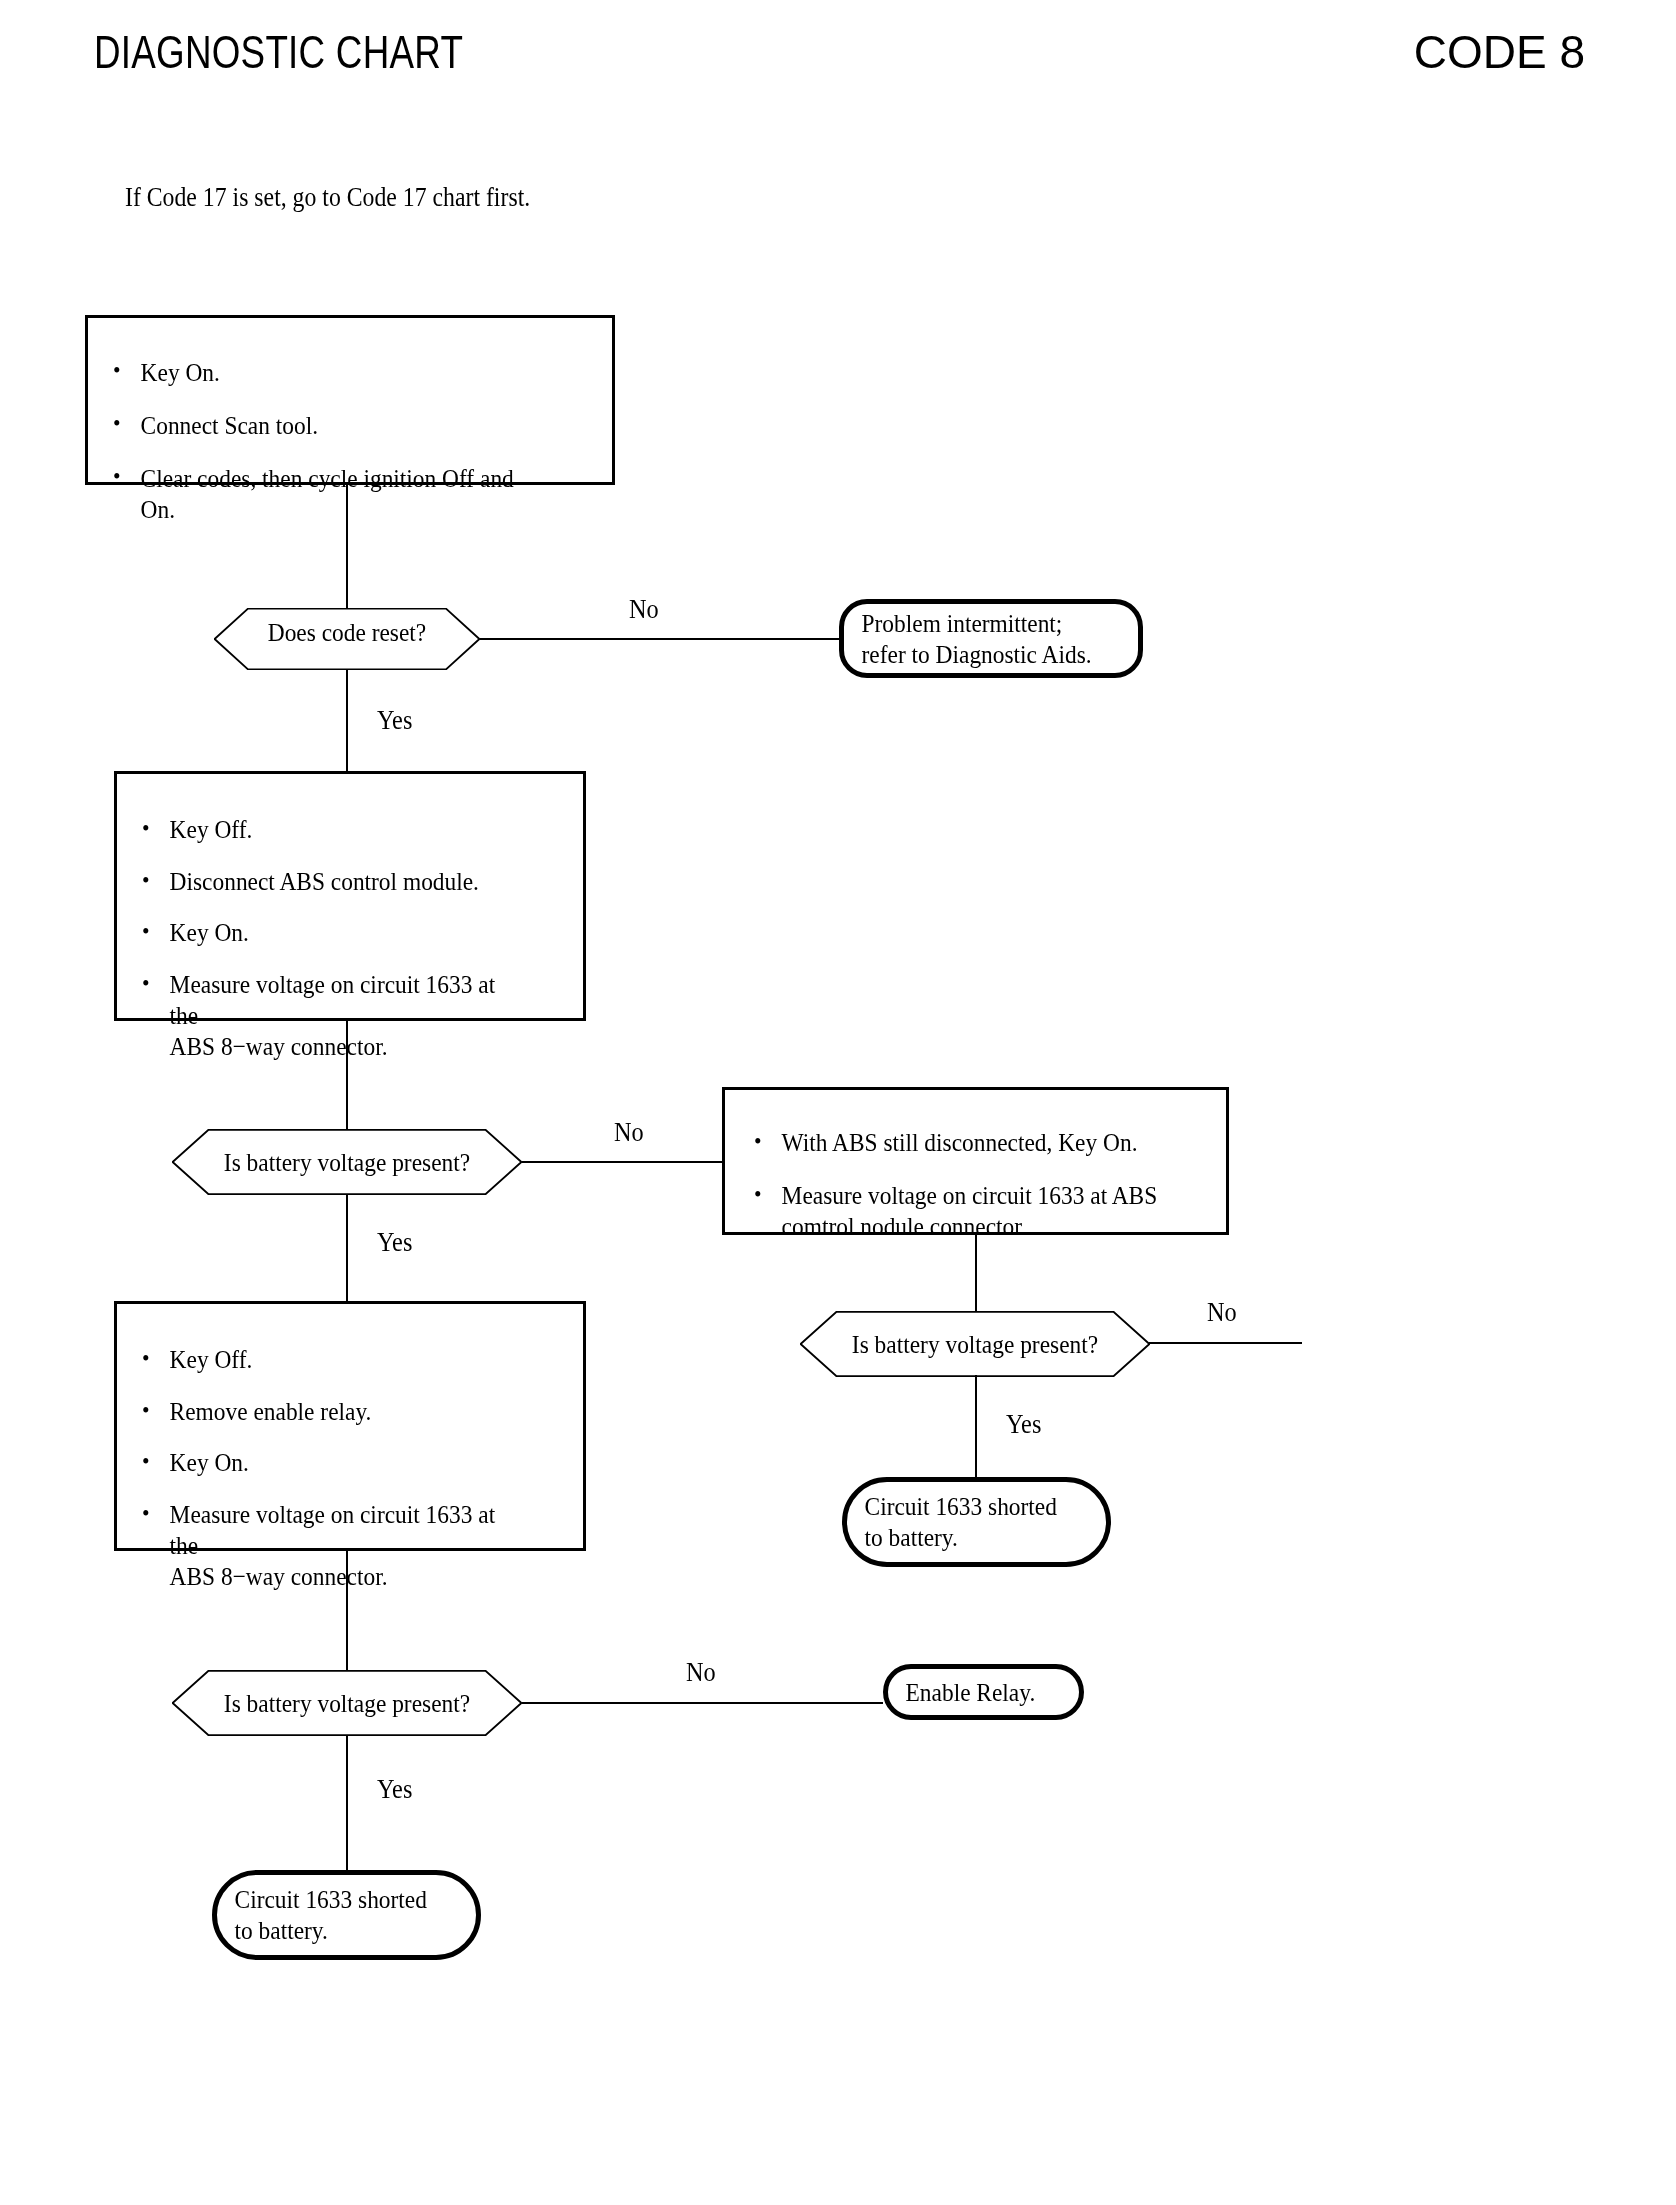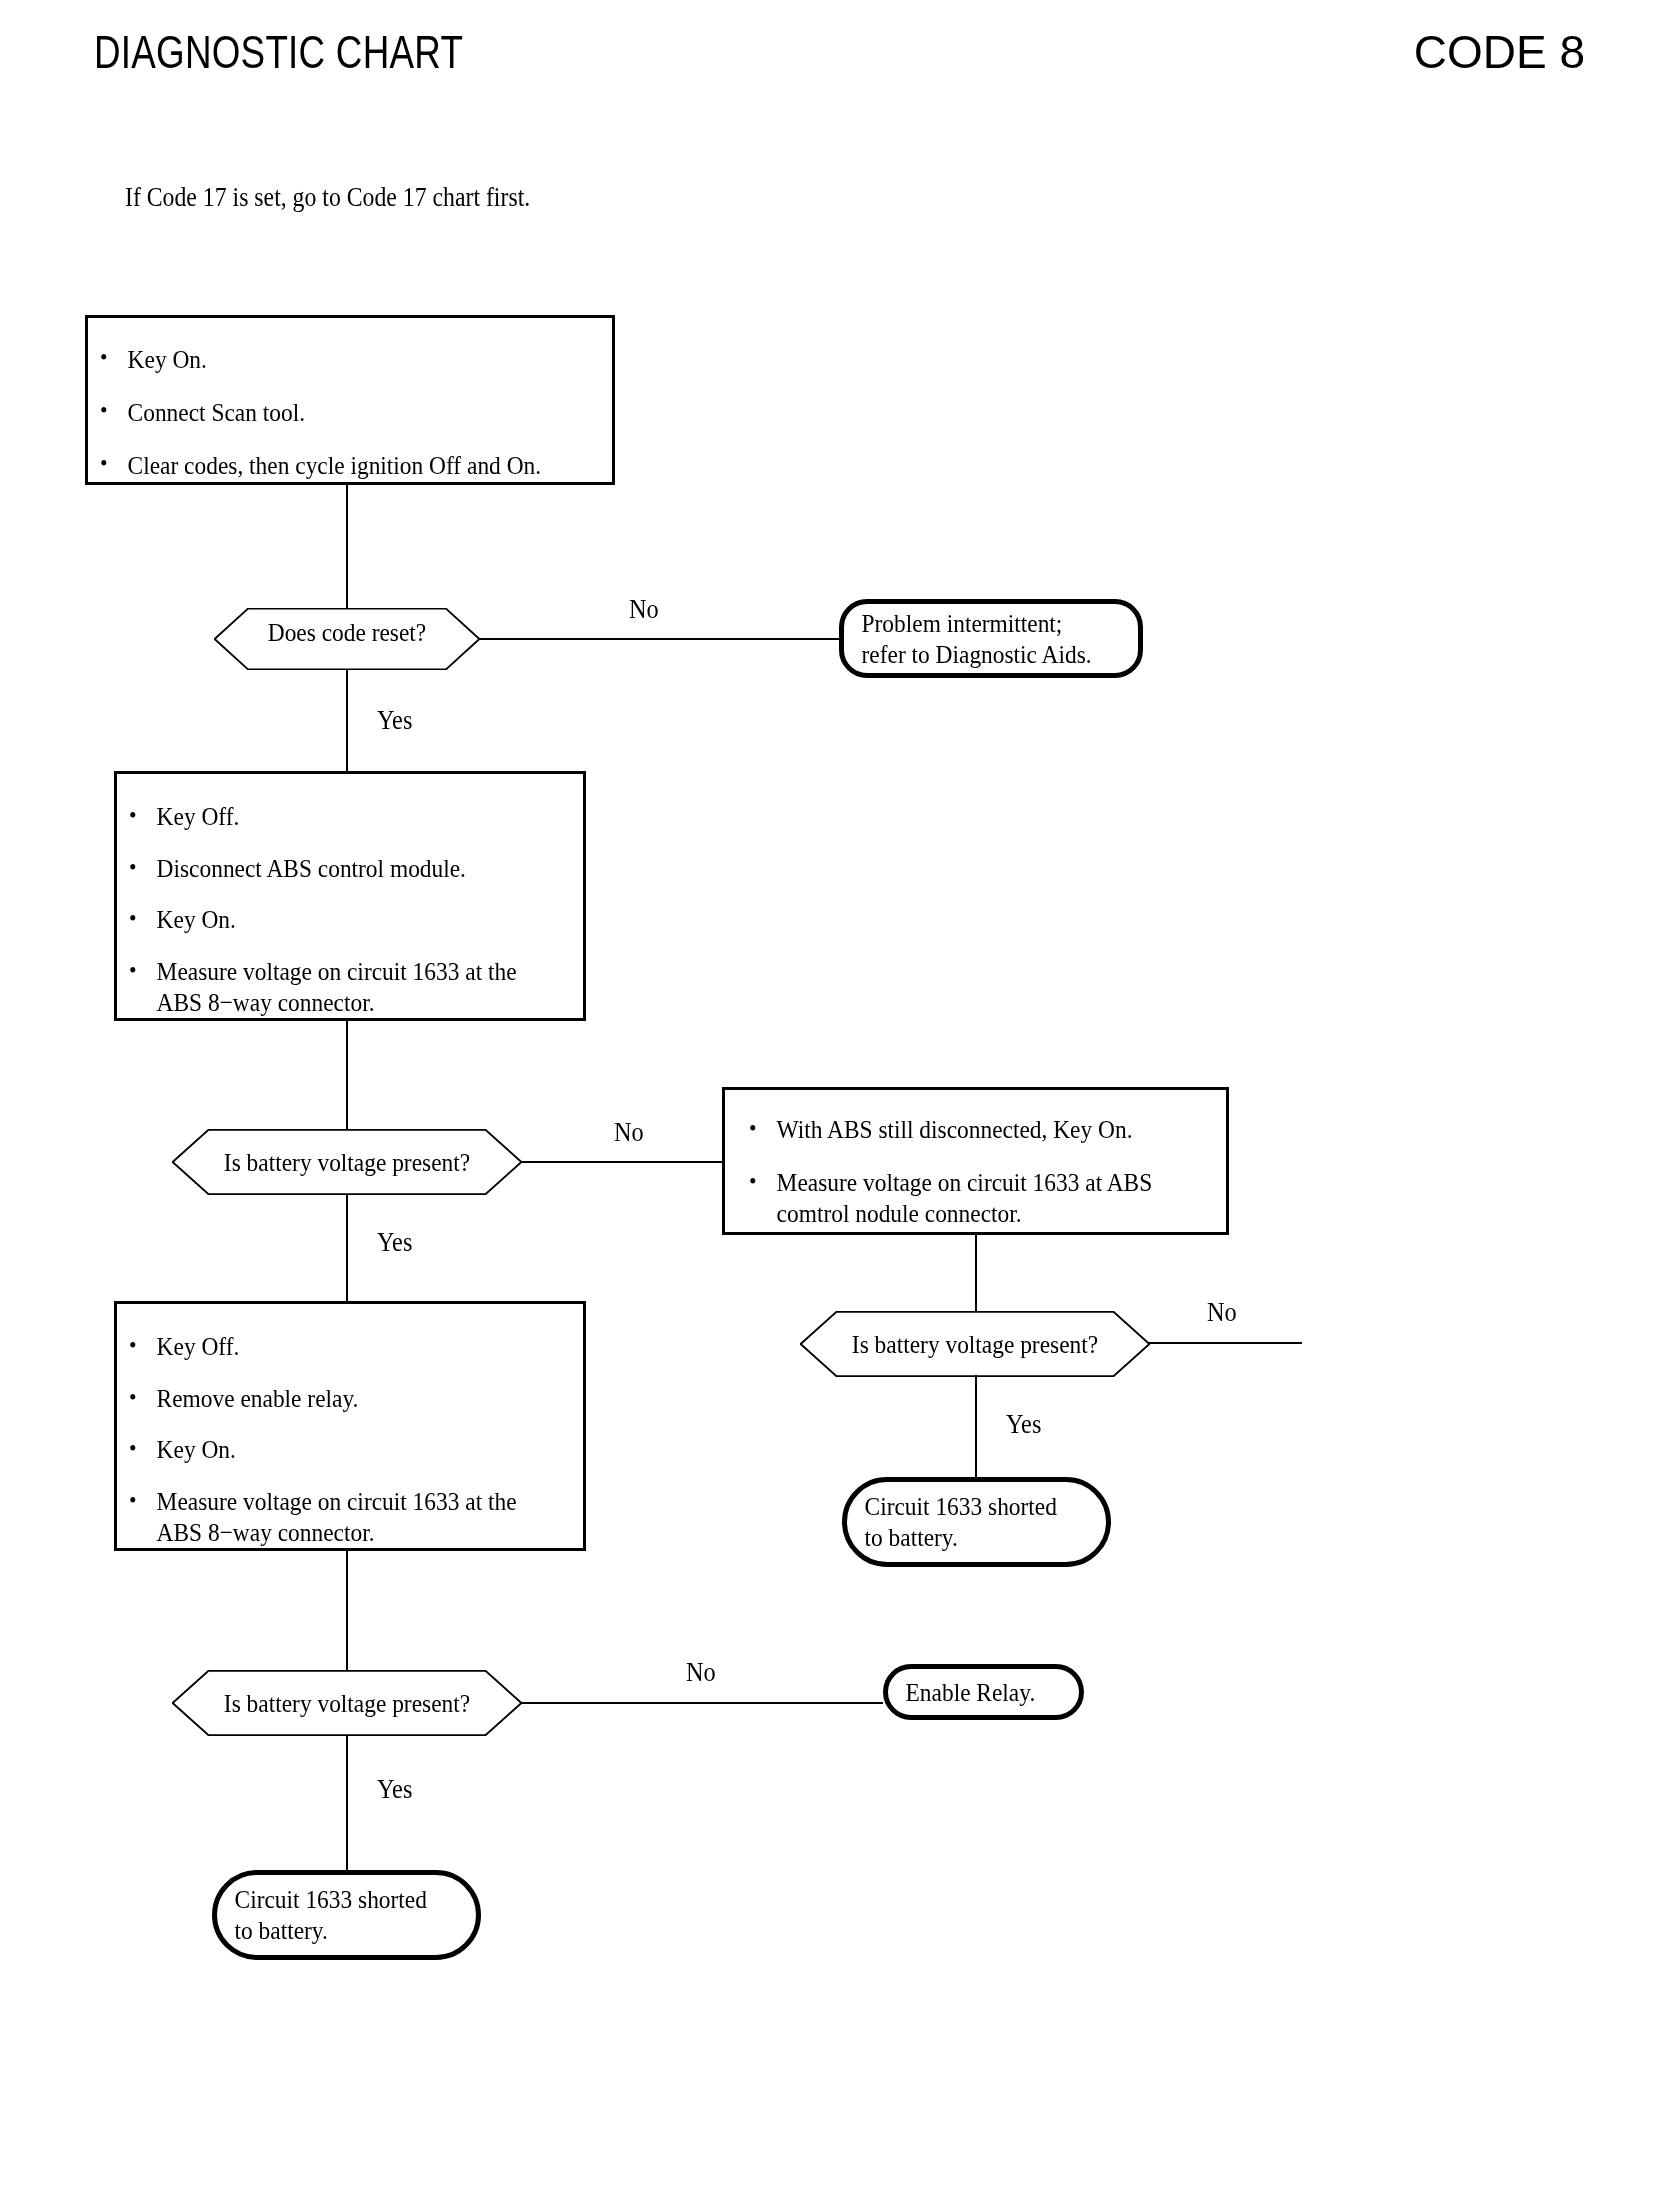--- a/index.html
+++ b/index.html
@@ -53,21 +53,21 @@
 
   
   .pbox {
     position: absolute;
     box-sizing: border-box;
     border: 3.6px solid #000;
     background: #fff;
   }
   .pbox ul {
     list-style: none;
-    margin: 0;
+    margin: 13px;
     padding: 0;
   }
   .pbox li {
     position: relative;
     padding-left: 44px;
     font-size: 26px;
     line-height: 31px;
     transform: scaleX(0.90);
     transform-origin: left top;
   }
@@ -197,21 +197,21 @@
   <div class="hex" style="left:172px; top:1129px; width:350px; height:66px;">
     <svg width="350" height="66" viewBox="0 0 575 108">
       <polygon points="60,1 515,1 574,54 515,107 60,107 1,54" fill="#ffffff" stroke="#000000" stroke-width="3"></polygon>
     </svg>
     <div class="hex-label">Is battery voltage present?</div>
   </div>
 
   <div class="hline" style="left:522px; top:1161px; width:201px;"></div>
   <div class="blabel" style="left:614px; top:1117px;">No</div>
 
-  <div class="pbox" style="left:722px; top:1087px; width:507px; height:148px; padding:24px 0 0 12px;">
+  <div class="pbox" style="left:722px; top:1087px; width:507px; height:148px; padding:24px 0 0 4px;">
     <ul>
       <li>With ABS still disconnected, Key On.</li>
       <li style="margin-top:22px;">
         <span>Measure voltage on circuit 1633 at ABS</span><br>
         <span>comtrol nodule connector.</span>
       </li>
     </ul>
   </div>
 
   <div class="vline" style="left:975px; top:1235px; height:90px;"></div>

